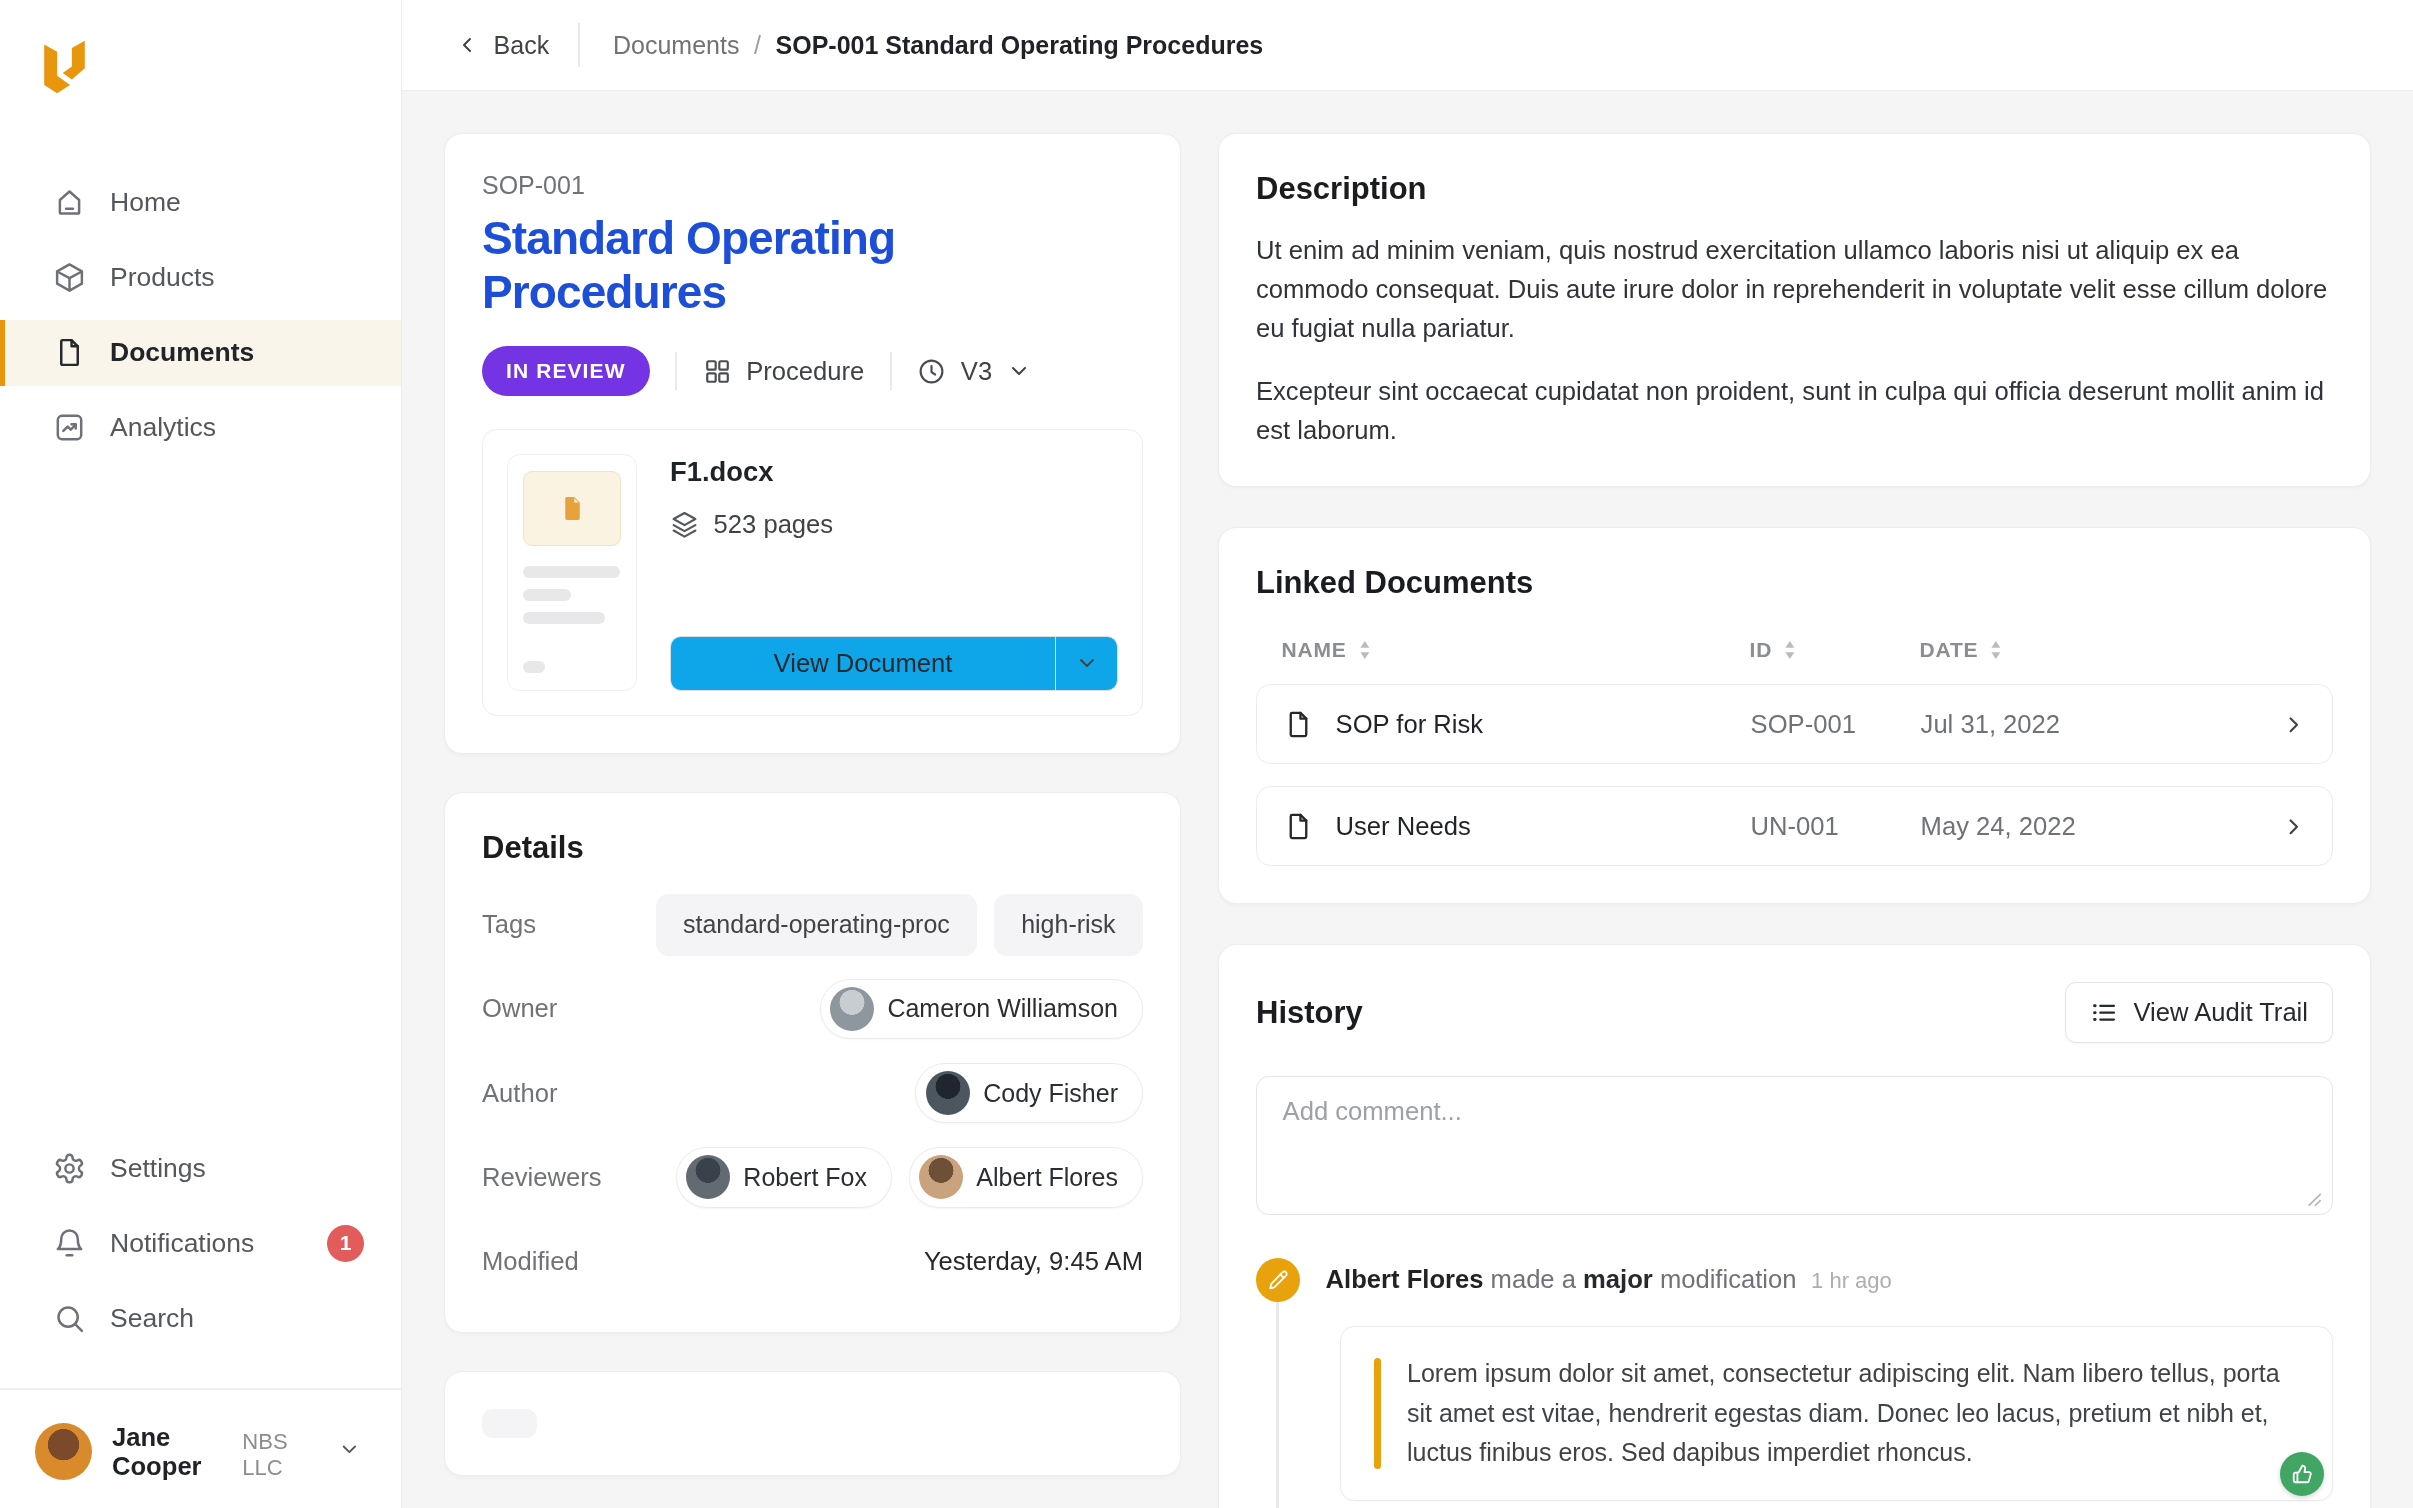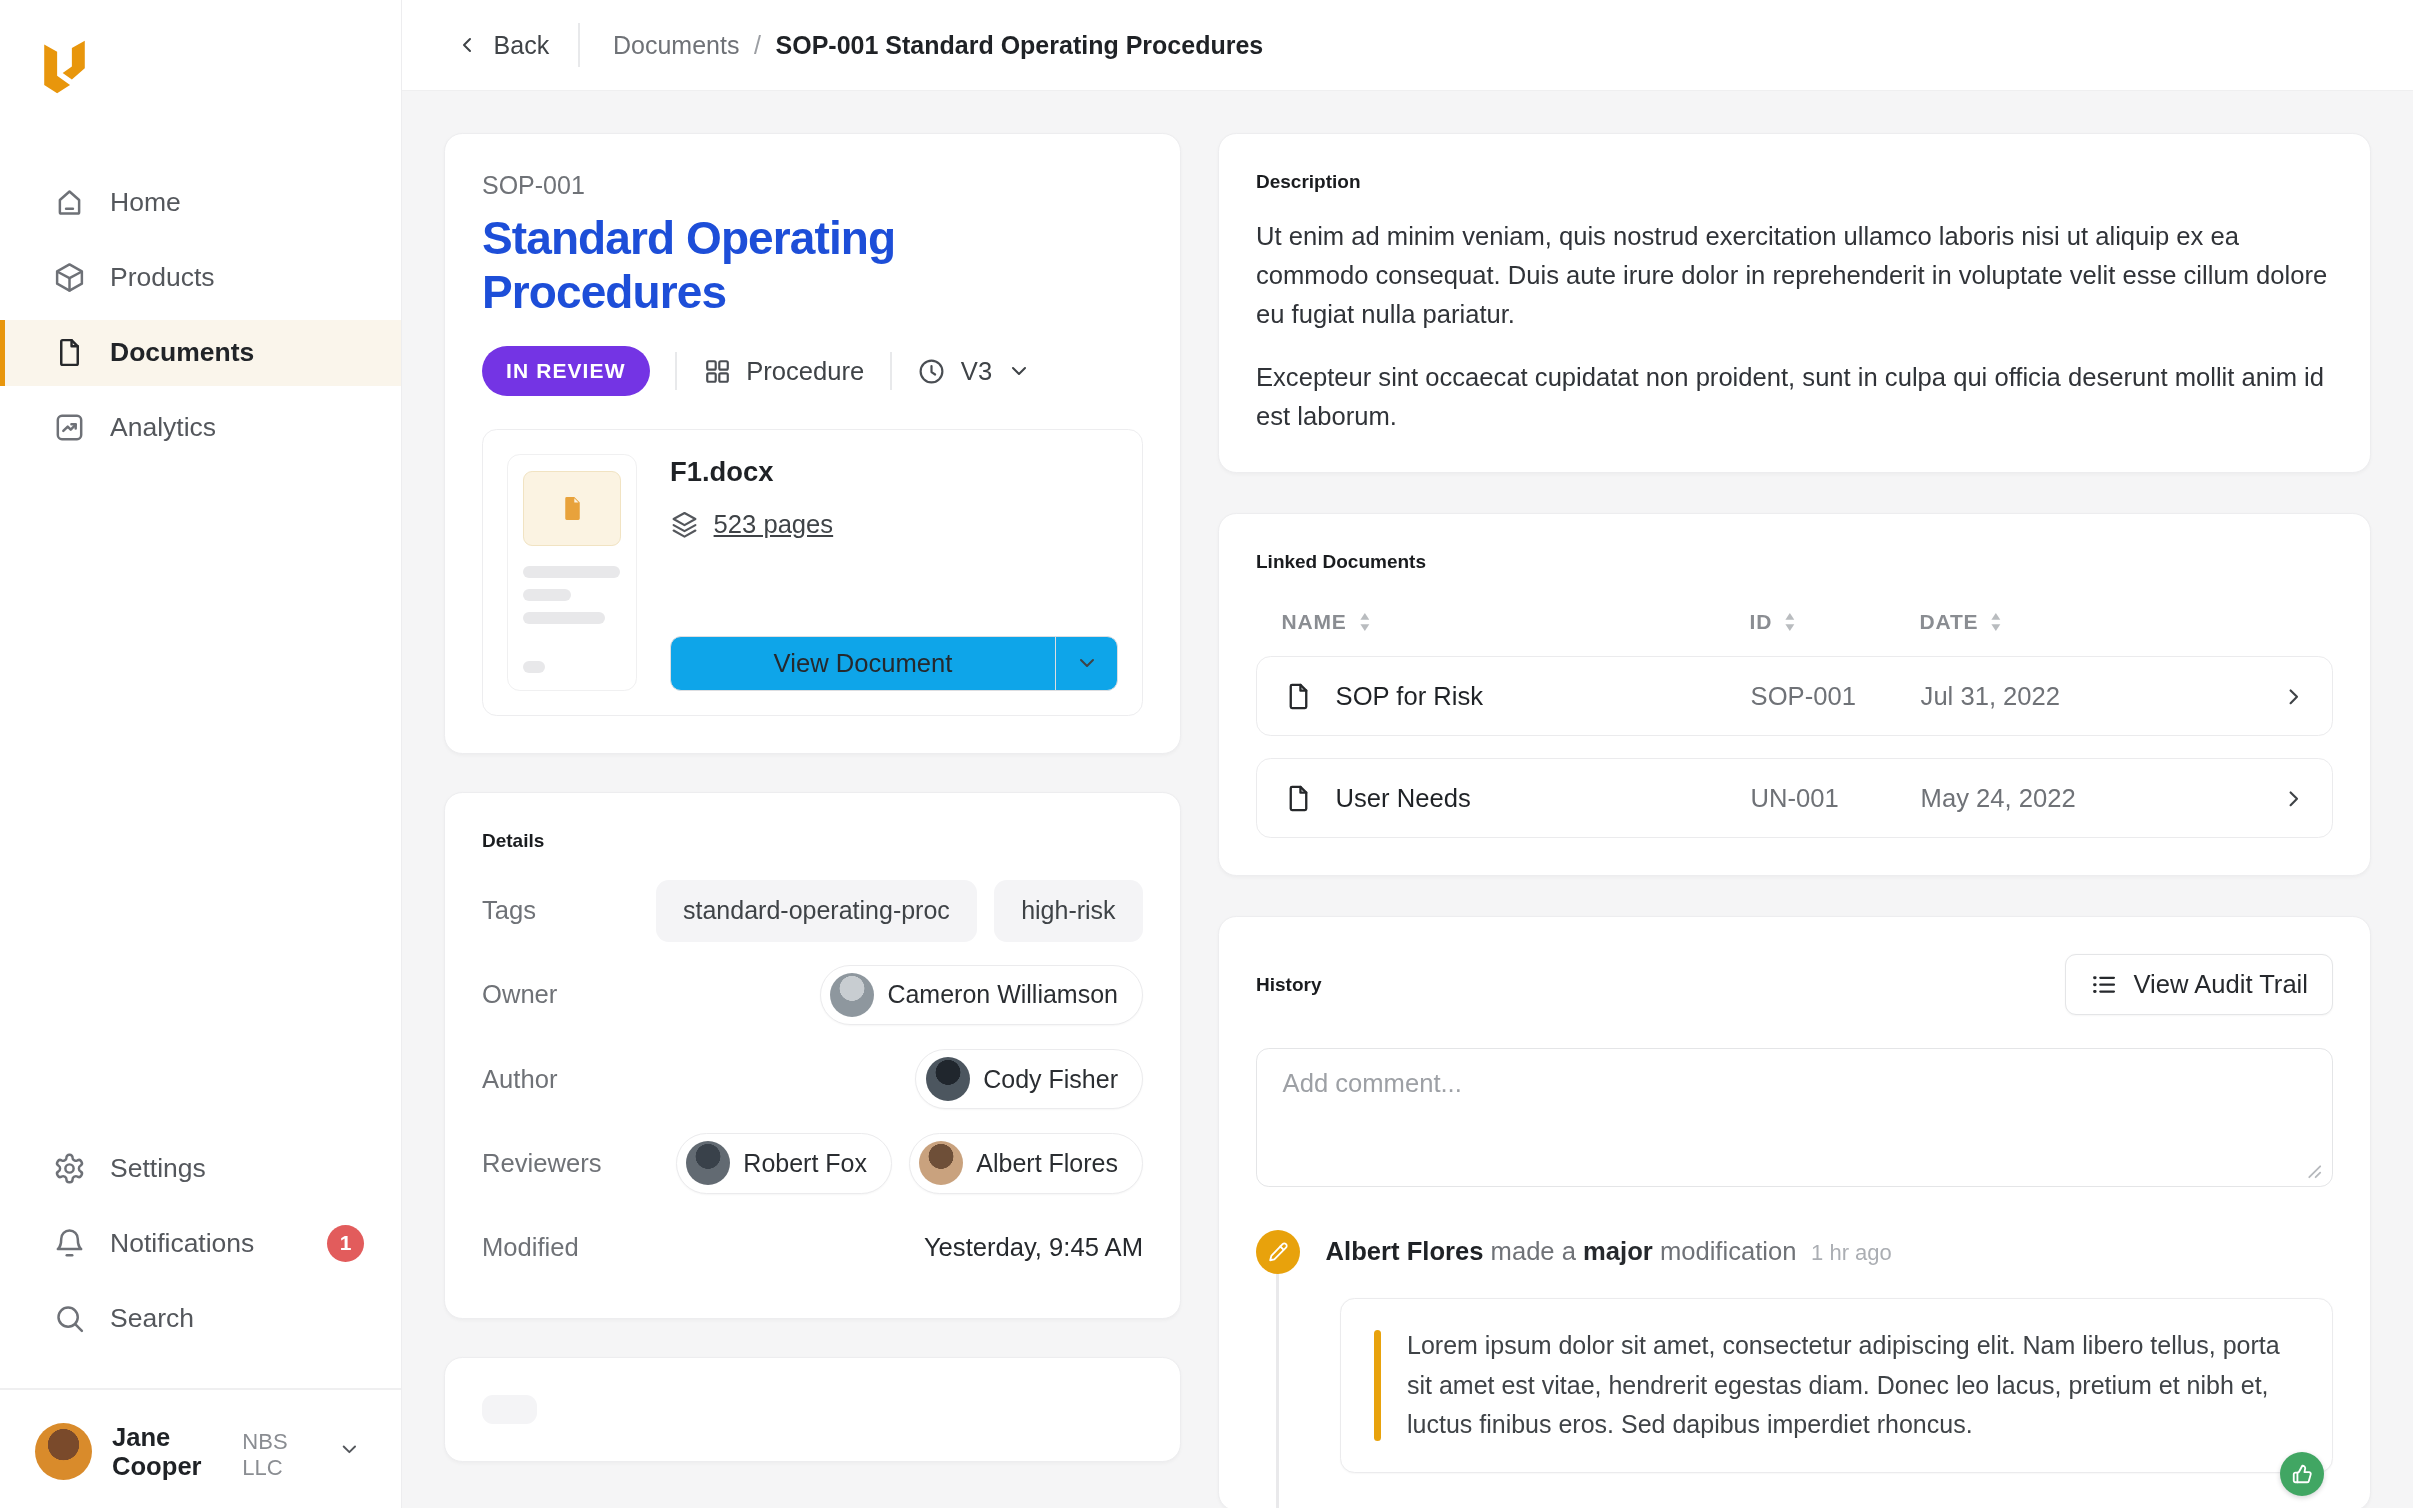--- a/index.html
+++ b/index.html
@@ -63,21 +63,21 @@
   .content {
     flex:1; display:flex; gap:37px; padding:42px; align-items:flex-start;
     background:#F5F5F6; overflow:hidden;
   }
   .col-left { width:737px; flex:none; display:flex; flex-direction:column; gap:38px; }
   .col-right { flex:1; min-width:0; display:flex; flex-direction:column; gap:40px; }
   .card {
     background:#fff; border:1.8px solid #EDEDEF; border-radius:18.3px; padding:37px;
     box-shadow:0 1.8px 3.7px rgba(20,24,33,0.03);
   }
-  .card-heading { font-size:19px; font-weight:700; color:#1A1C1F; }
+  .card-heading { font-size:31px; font-weight:700; color:#1A1C1F; }
 
   
   .doc-id { font-size:25px; color:#6F7277; }
   .doc-title { font-size:46px; font-weight:700; letter-spacing:-0.9px; color:#1d4ed8; margin-top:11px; }
   .meta-row { display:flex; align-items:center; gap:25.6px; margin-top:27.4px; }
   .status-badge {
     background:#7434E4; color:#fff; font-size:21px; font-weight:700; letter-spacing:1.1px;
     padding:12.8px 24px; border-radius:913px;
   }
   .meta-item { display:flex; align-items:center; gap:14.6px; font-size:25.6px; color:#3F4347; }
@@ -98,21 +98,21 @@
     display:flex; align-items:center; justify-content:center; color:#E8A23B;
   }
   .thumb-doc svg { width:29px; height:29px; }
   .sk { background:#E8E8EA; border-radius:6.4px; height:12px; }
   .sk1 { width:97px; margin-top:20px; }
   .sk2 { width:48px; margin-top:11px; }
   .sk3 { width:82px; margin-top:11px; }
   .sk4 { width:22px; margin-top:37px; }
   .file-right { flex:1; display:flex; flex-direction:column; }
   .file-name { font-size:27.4px; font-weight:700; color:#1F2226; margin-top:1.8px; }
-  .pages-row { display:flex; align-items:center; gap:14.6px; margin-top:22px; font-size:25.6px; color:#3F4347;text-decoration:underline; }
+  .pages-row { display:flex; align-items:center; gap:14.6px; margin-top:22px; font-size:25.6px; color:#3F4347; }
   .pages-row .picon { width:29px; height:29px; color:#54575C; }
   .view-btn {
     margin-top:auto; height:55px; border:1.8px solid #DDDEE1; border-radius:11px;
     display:flex; align-items:stretch; overflow:hidden; background:#0ea5e9; cursor:pointer;
   }
   .view-btn-main { flex:1; display:flex; align-items:center; justify-content:center; font-size:25.6px; font-weight:500; color:#26292D; }
   .view-btn-seg { width:62px; border-left:1.8px solid #DDDEE1; display:flex; align-items:center; justify-content:center; color:#3F4347; cursor:pointer; }
   .view-btn-seg svg { width:24px; height:24px; }
 
   

